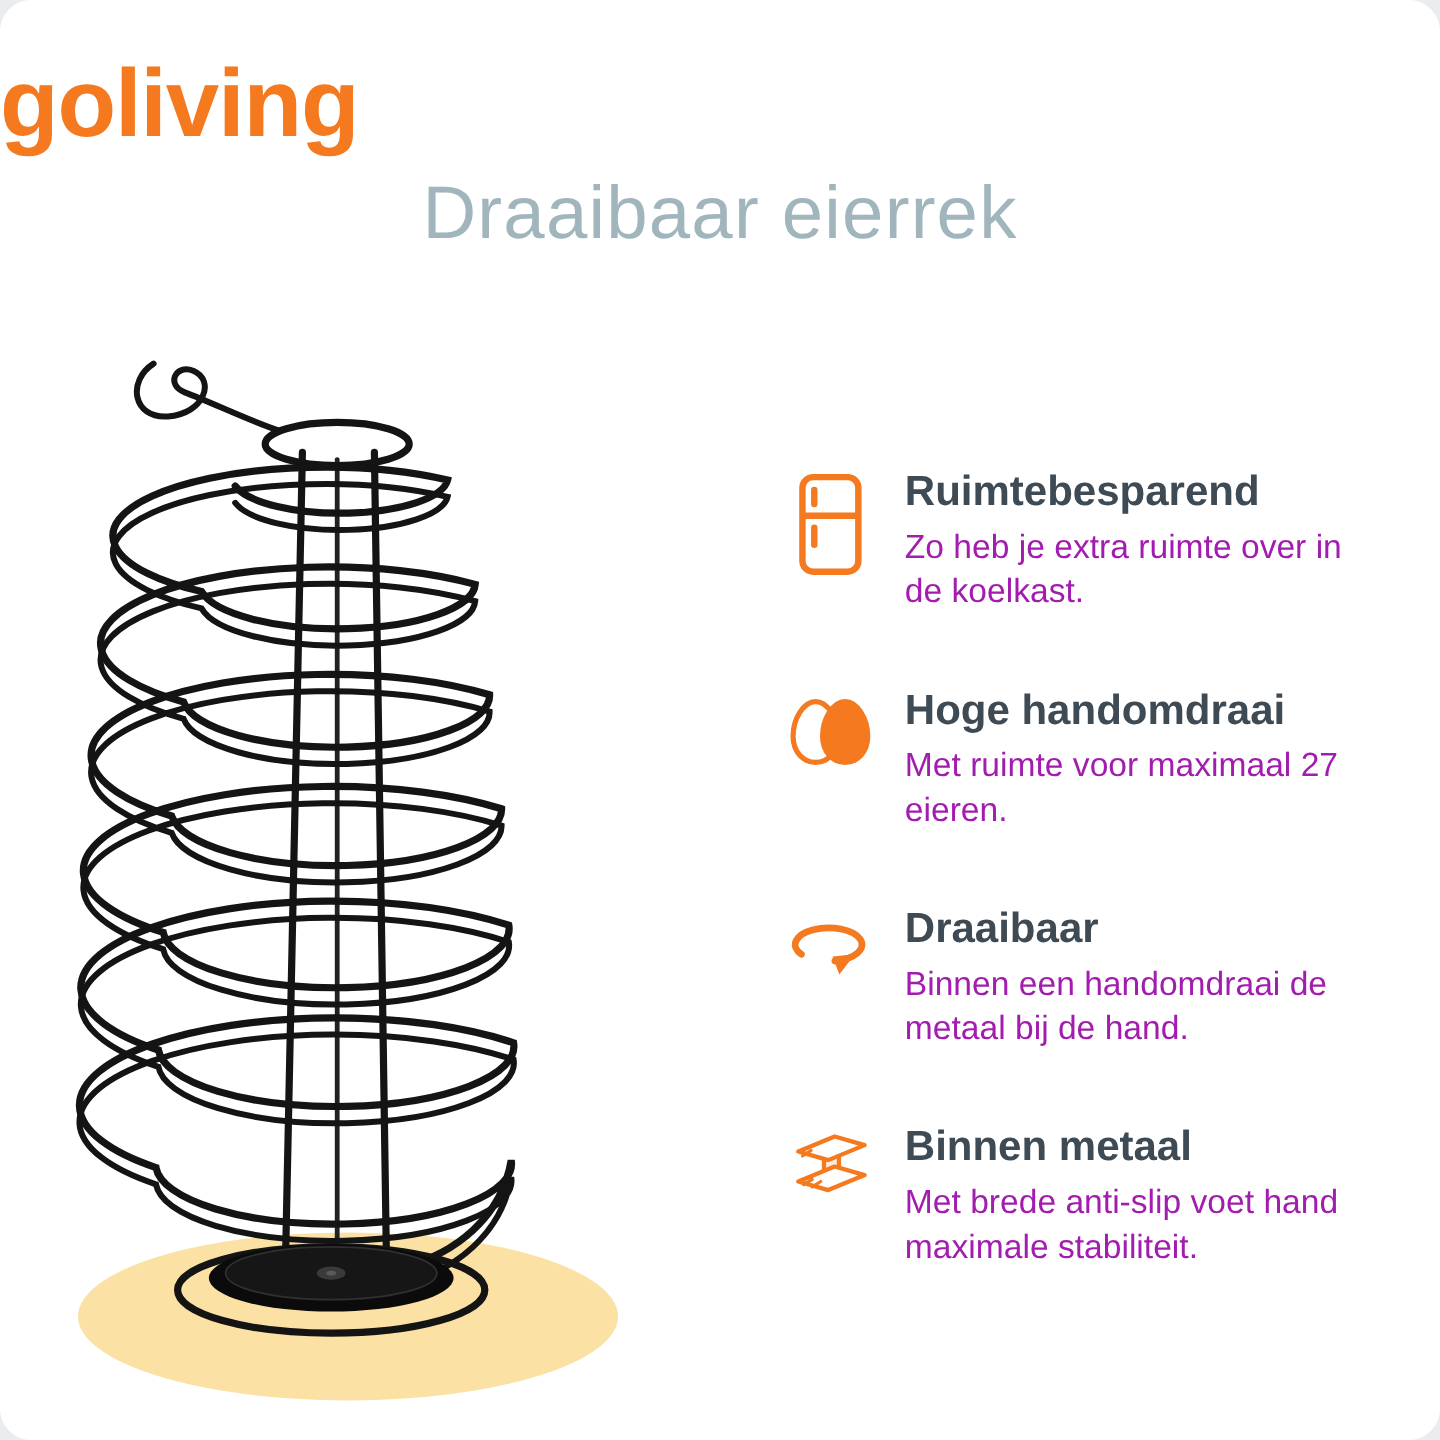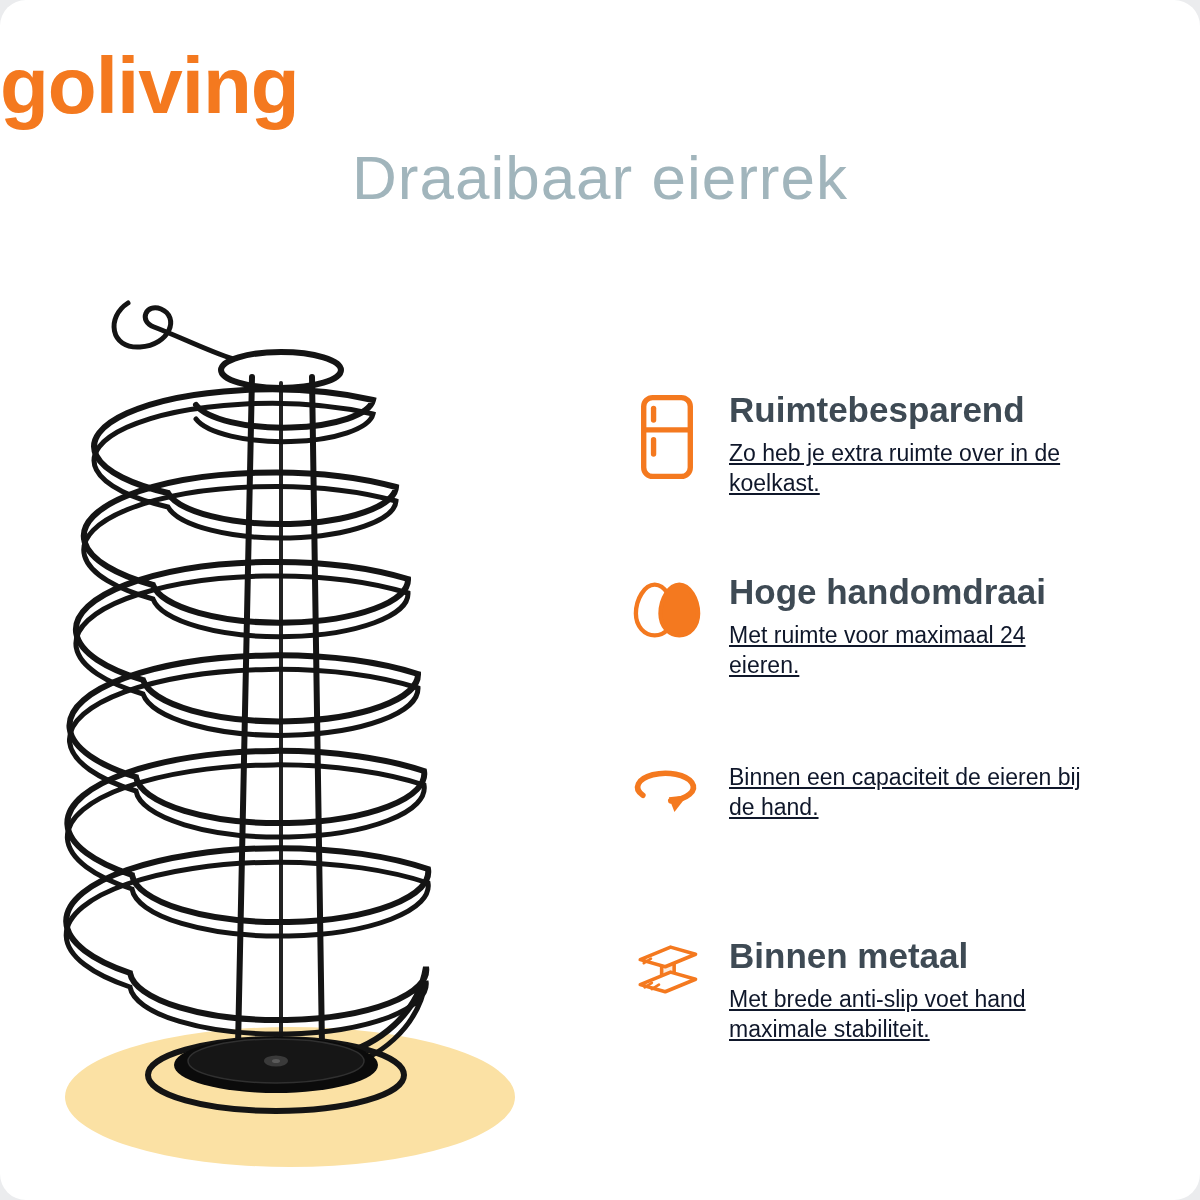--- a/index.html
+++ b/index.html
@@ -13,27 +13,27 @@
     font-size:80px; font-weight:800;
     color:#F4791F; letter-spacing:-1px;
   }
   .subtitle {
     position:absolute; top:142px; left:0; width:100%;
     text-align:center; font-size:62px; font-weight:400;
     color:#A1B5BC; letter-spacing:1px;
   }
   .product { position:absolute; left:28px; top:245px; }
   .features {
-    position:absolute; left:627px; top:390px; width:480px;
+    position:absolute; left:652px; top:390px; width:480px;
     display:flex; flex-direction:column; gap:54px;
   }
   .feature { display:flex; align-items:flex-start; gap:22px; min-height:128px; }
   .feature .icon-box { flex:0 0 80px; width:80px; display:flex; justify-content:center; padding-top:4px; }
   .feature h3 { margin:0; font-size:35px; font-weight:700; color:#3E4A54; }
-  .feature p { margin:8px 0 0 0; font-size:23px; line-height:1.32; color:#0f172a; width:368px;text-decoration:underline; }
+  .feature p { margin:8px 0 0 0; font-size:28px; line-height:1.32; color:#a21caf; width:368px; }
   svg { display:block; }
 </style>
 </head>
 <body>
 
 <div class="canvas">
 
   <div class="logo">goliving</div>
   <div class="subtitle">Draaibaar eierrek</div>
 
@@ -108,33 +108,34 @@
 
     <div class="feature">
       <div class="icon-box">
         <svg width="80" height="68" viewBox="0 0 110 94">
           <path d="M38,12 C52,12 64,32 64,52 C64,70 52,82 38,82 C24,82 12,70 12,52 C12,32 24,12 38,12 Z" fill="#ffffff" stroke="#F4791F" stroke-width="6"></path>
           <path d="M72,12 C86,12 98,32 98,52 C98,70 86,82 72,82 C58,82 46,70 46,52 C46,32 58,12 72,12 Z" fill="#F4791F" stroke="#F4791F" stroke-width="6"></path>
         </svg>
       </div>
       <div>
         <h3>Hoge handomdraai</h3>
-        <p>Met ruimte voor maximaal 24 eieren.</p>
+        <p>Met ruimte voor maximaal 27 eieren.</p>
       </div>
     </div>
 
     <div class="feature">
       <div class="icon-box">
         <svg width="78" height="56" viewBox="0 0 84 60">
           <path d="M 16,40 A 30 15 0 1 1 46,46" fill="none" stroke="#F4791F" stroke-width="6" stroke-linecap="round"></path>
           <polygon points="44,42 64,40 50,58" fill="#F4791F"></polygon>
         </svg>
       </div>
       <div>
-        <p>Binnen een capaciteit de eieren bij de hand.</p>
+        <h3>Draaibaar</h3>
+        <p>Binnen een handomdraai de metaal bij de hand.</p>
       </div>
     </div>
 
     <div class="feature">
       <div class="icon-box">
         <svg width="76" height="66" viewBox="0 0 84 74">
           <path d="M36,29 L50,23 L50,43 L36,49 Z" fill="#FDEBDD" stroke="#F4791F" stroke-width="4" stroke-linejoin="round"></path>
           <path d="M12,50 L46,36 L74,44 L40,58 Z" fill="#ffffff" stroke="#F4791F" stroke-width="4" stroke-linejoin="round"></path>
           <path d="M12,22 L46,8 L74,16 L40,30 Z" fill="#ffffff" stroke="#F4791F" stroke-width="4" stroke-linejoin="round"></path>
           <line x1="16" y1="26" x2="24" y2="21" stroke="#F4791F" stroke-width="3" stroke-linecap="round"></line>

